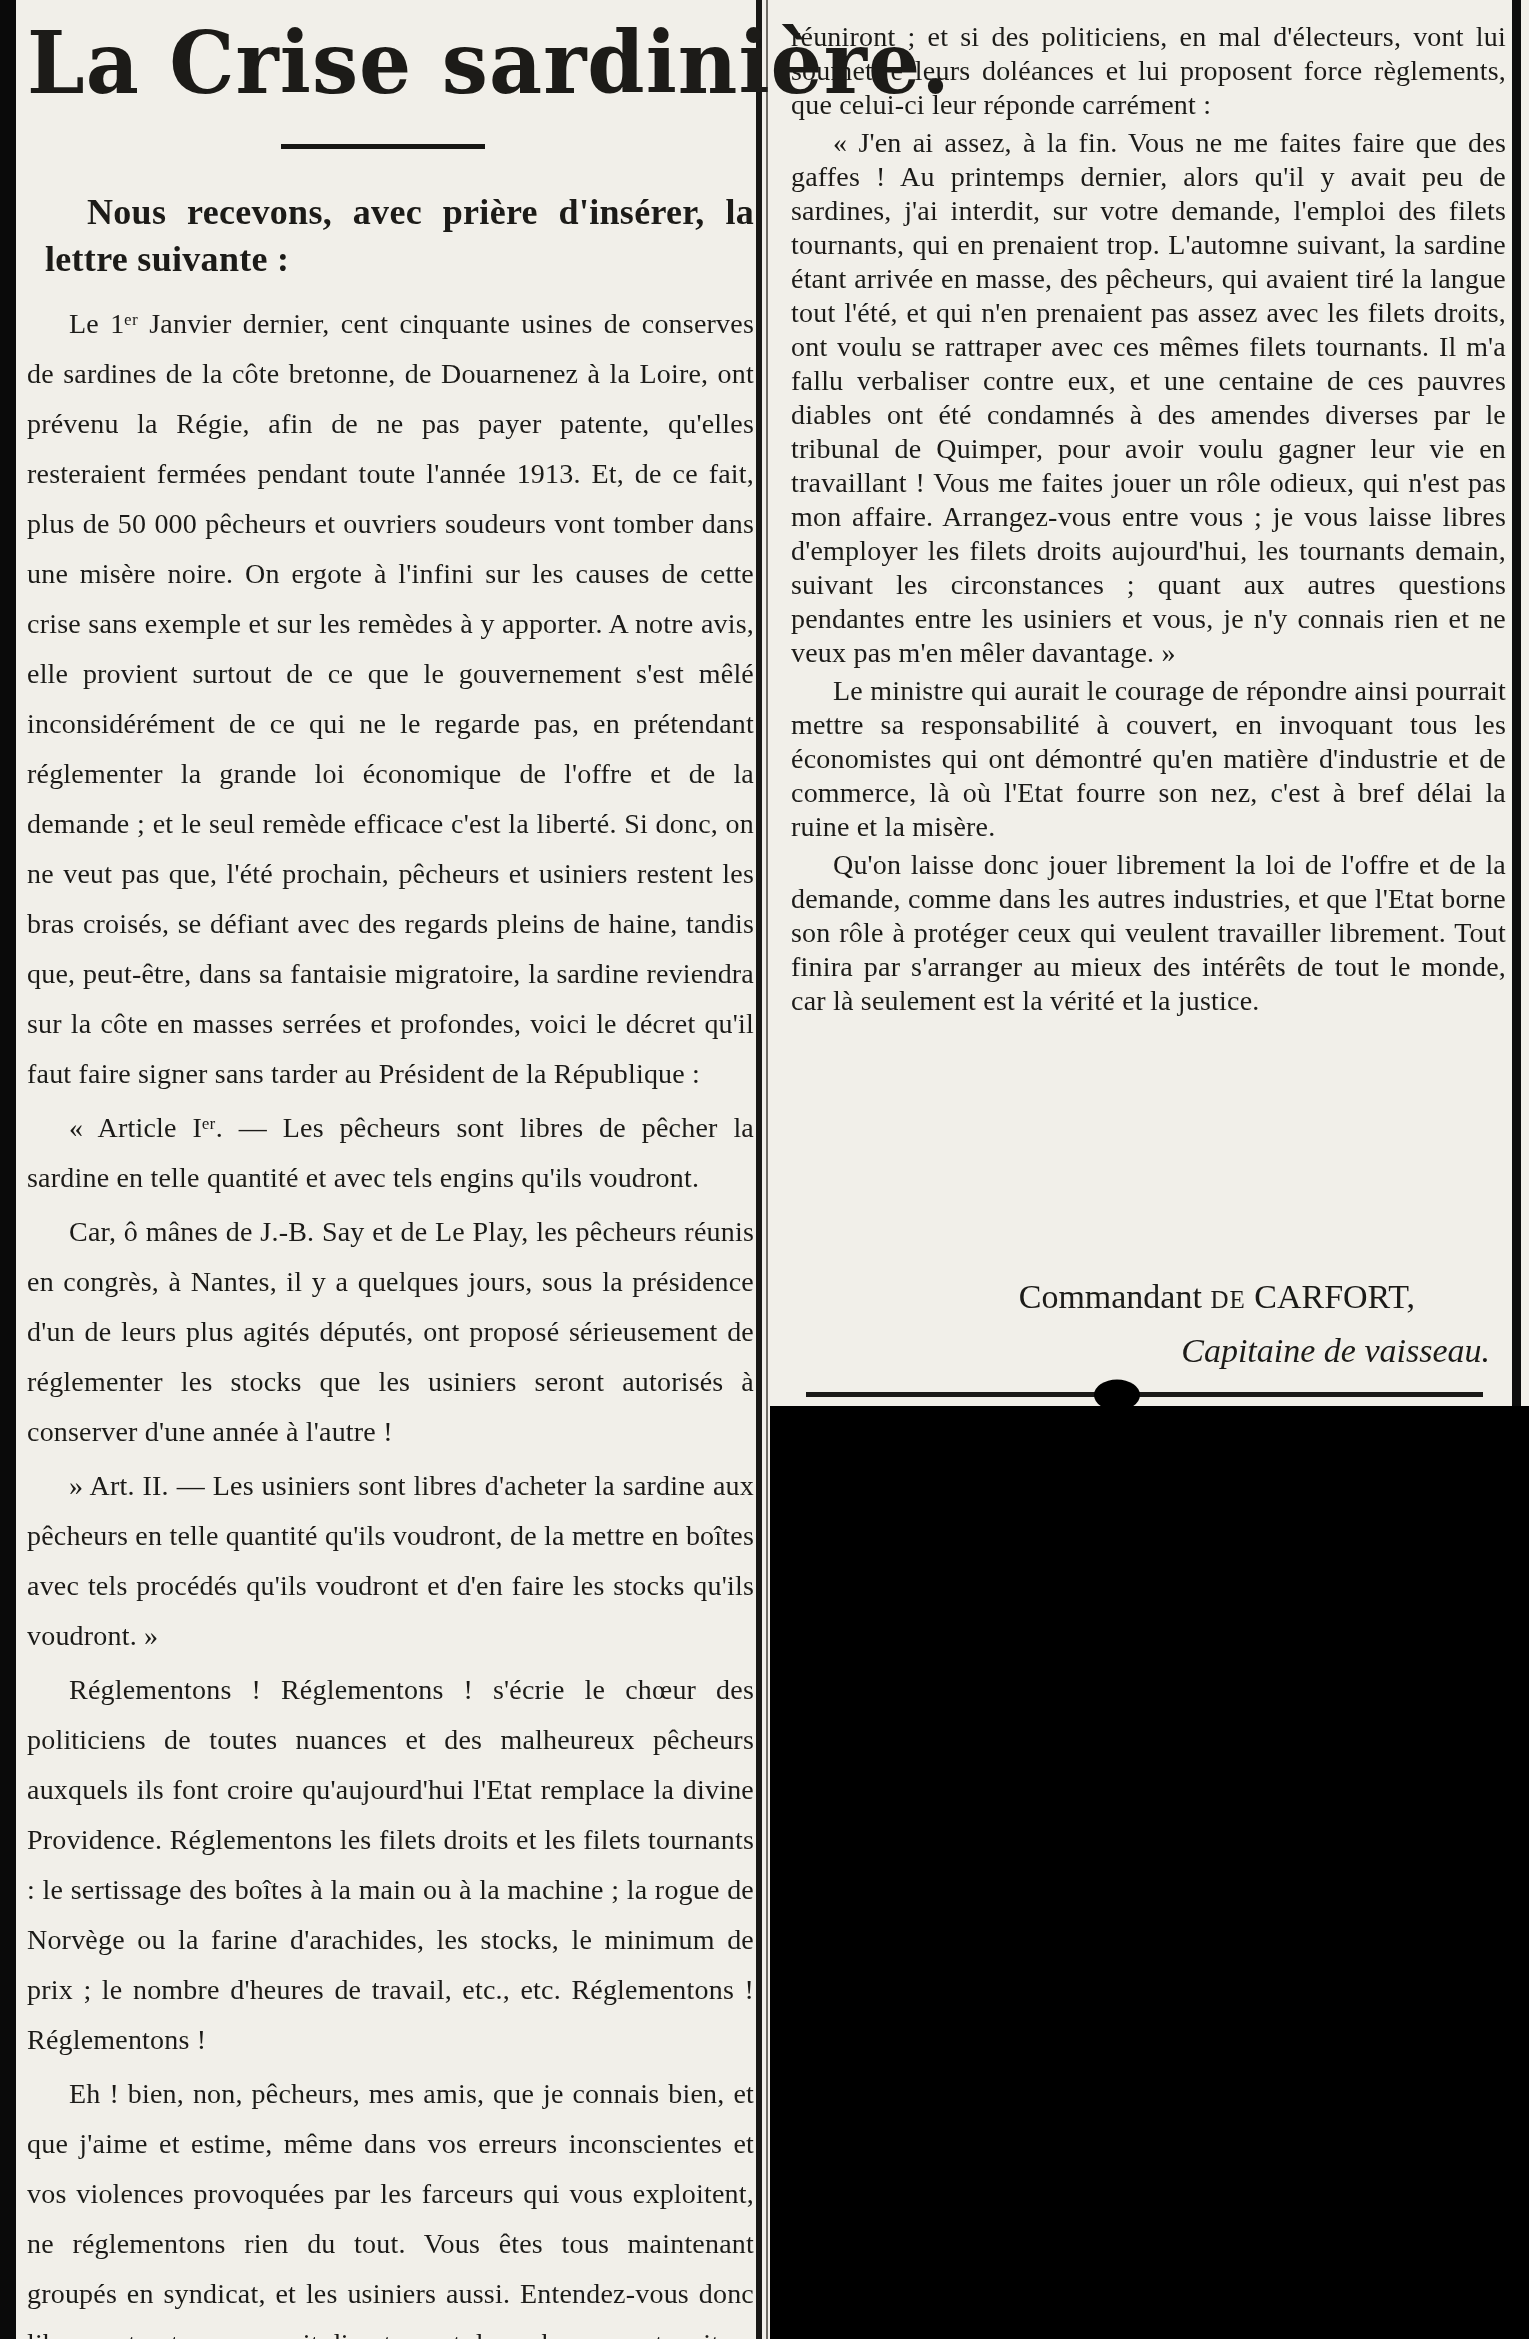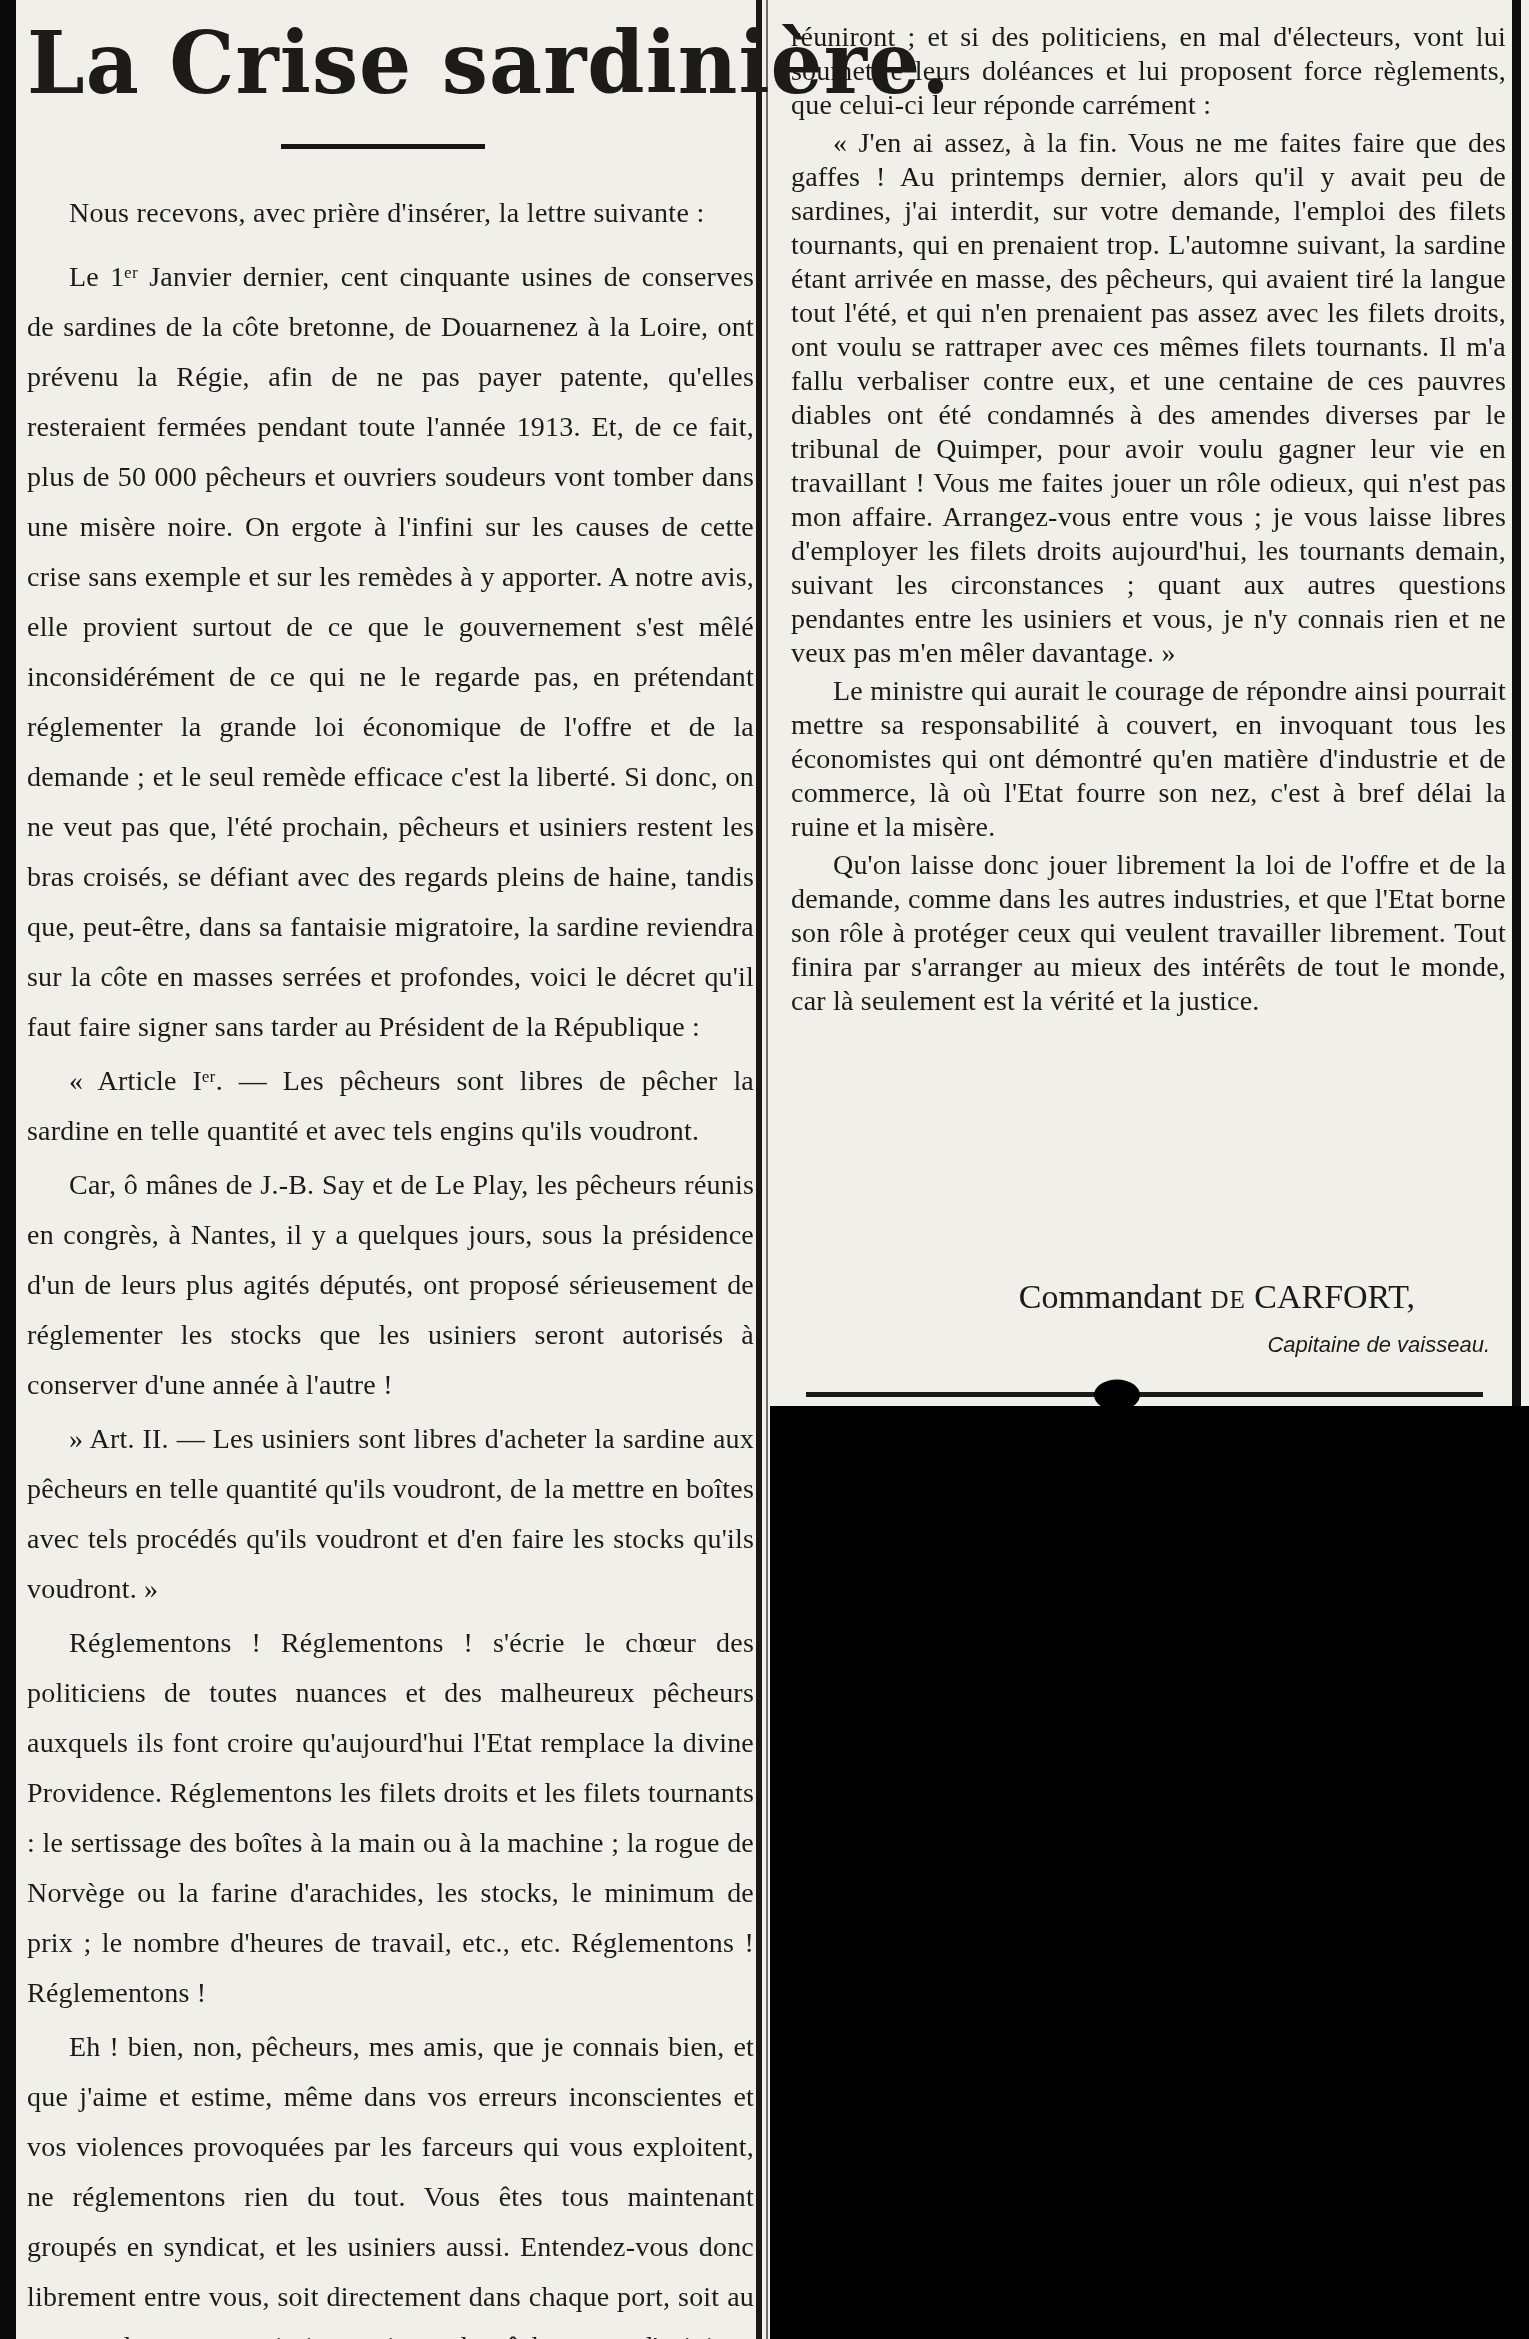--- a/index.html
+++ b/index.html
@@ -20,39 +20,39 @@
   .right-col { position:absolute; left:791px; top:16px; width:715px; max-height:1250px; overflow:hidden; }
 
   .headline {
     font-family:"DejaVu Serif", serif; font-weight:bold;
     font-size:82px; line-height:98px; letter-spacing:1px; white-space:nowrap;
     transform:scaleY(1.04); transform-origin:top left; margin:0;
   }
   .title-rule { width:204px; height:5px; background:#17161 4; background:#171614; margin:34px 0 0 254px; }
 
   .intro {
-    font-weight:normal; font-size:28px; line-height:47px;
+    font-weight:bold; font-size:36px; line-height:47px;
     text-align:justify; text-indent:42px; letter-spacing:0.3px;
-    margin:40px 0 16px 0;
+    margin:40px 0 16px 18px;
   }
 
   .para {
     font-size:28px; line-height:50px; letter-spacing:0.2px;
     text-align:justify; text-indent:42px; margin:4px 0 0 0;
   }
   .right-col .para { line-height:34px; }
   .no-indent { text-indent:0; }
 
   
   .signature { position:absolute; left:791px; top:1262px; width:715px; }
   .sig-line1 { text-align:right; padding-right:75px; font-size:34px; margin:16px; white-space:nowrap; }
   .sig-particle { font-size:25px; letter-spacing:1px; }
   .sig-line2 {
     text-align:right; padding-right:16px; margin:10px 0 0 0;
-    font-size:22px; font-style:italic; font-family:Liberation Sans, sans-serif;
+    font-size:34px; font-style:italic; font-family:Liberation Serif, serif;
   }
 
   
   .sig-rule { position:absolute; left:806px; top:1392px; width:677px; height:5px; background:#1b1a18; }
   .sig-rule::after {
     content:""; position:absolute; left:46%; top:50%; transform:translate(-50%,-50%);
     width:46px; height:31px; border-radius:50%; background:#000;
   }
 </style>
 </head>

